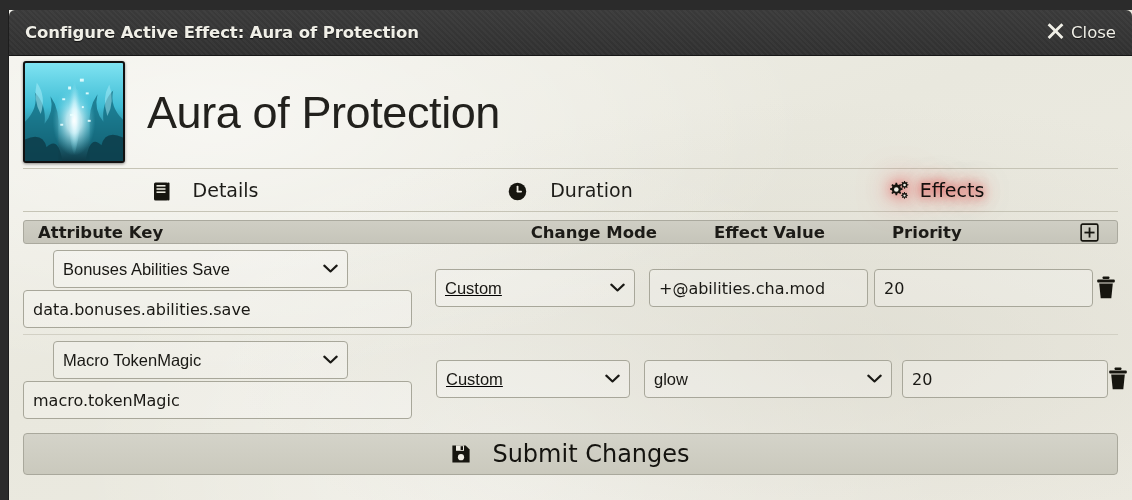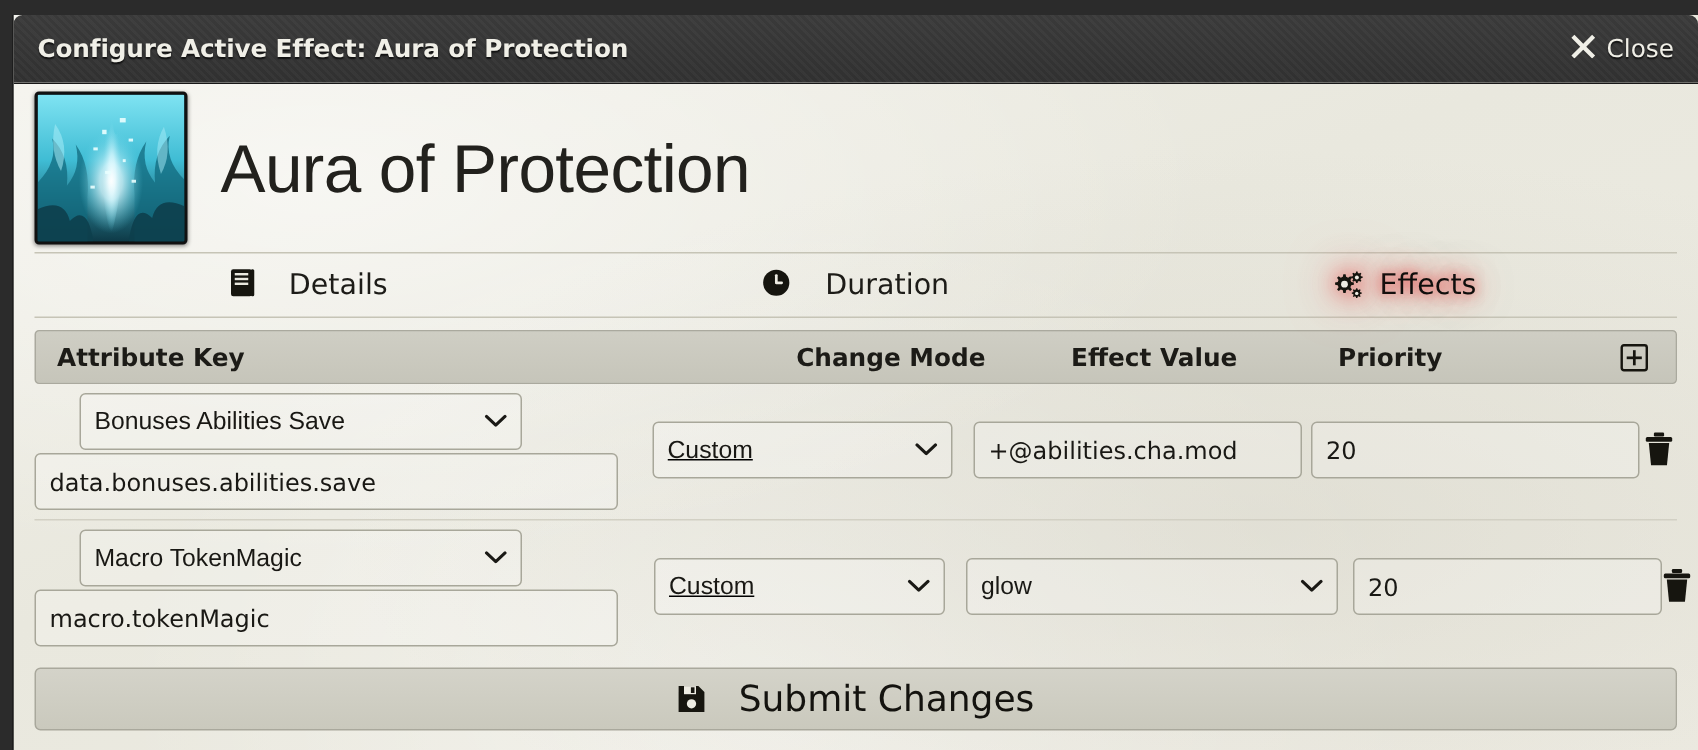--- a/index.html
+++ b/index.html
@@ -121,35 +121,35 @@
     align-items: center;
     gap: 9px;
     padding: 2px 12px;
     border-radius: 4px;
     text-shadow:
       0 0 8px rgba(228,70,70,.95),
       0 0 16px rgba(228,70,70,.75),
       0 0 26px rgba(228,70,70,.5);
     text-align: center;
   }
-  .tab-inner { display: flex; align-items: flex-start; gap: 23px; }
+  .tab-inner { display: flex; align-items: flex-end; gap: 23px; }
   .tab-icon { display: flex; align-items: center; }
   .tab.active .tab-icon svg {
     filter:
       drop-shadow(0 0 7px rgba(228,70,70,.95))
       drop-shadow(0 0 15px rgba(228,70,70,.7));
   }
 
   
   .effects-body { padding: 8px 14px 0 14px; }
 
   .changes-header {
     display: flex;
     align-items: center;
-    height: 36px;
+    height: 24px;
     background: linear-gradient(#cfcec4, #c6c5ba);
     border: 1px solid #aaa99e;
     border-radius: 3px;
     font-family: "DejaVu Sans", sans-serif;
     font-size: 16.5px;
     font-weight: bold;
     color: #1c1b17;
     padding: 0 6px 0 0;
   }
   .col-key     { width: 418px; padding-left: 14px; }

